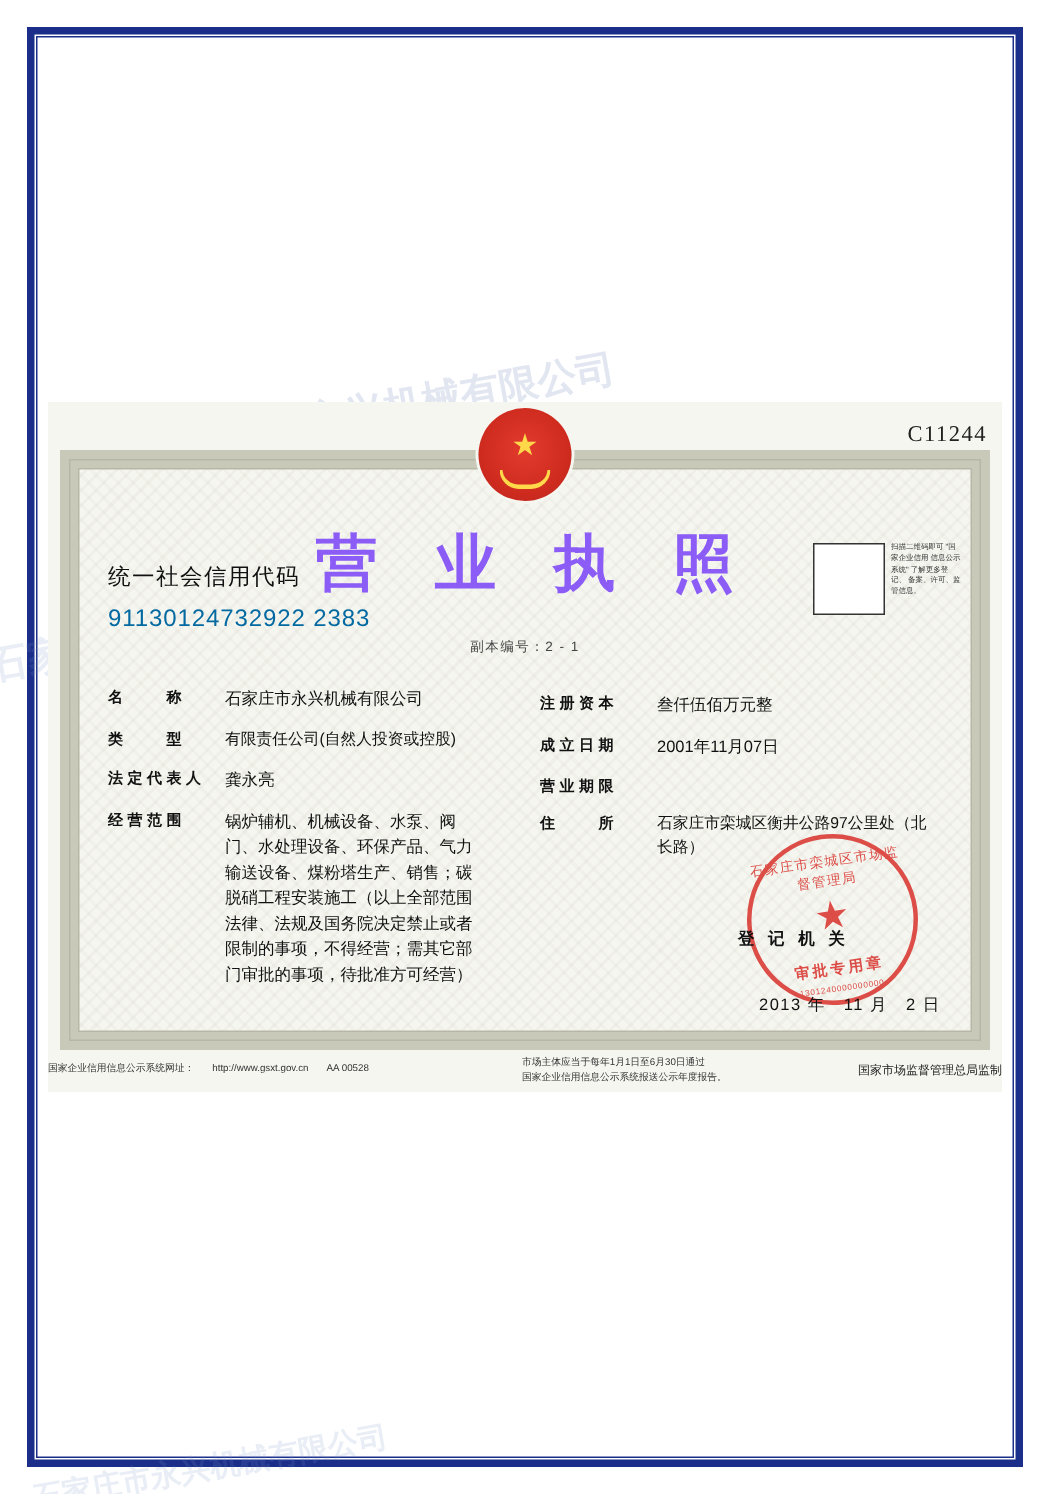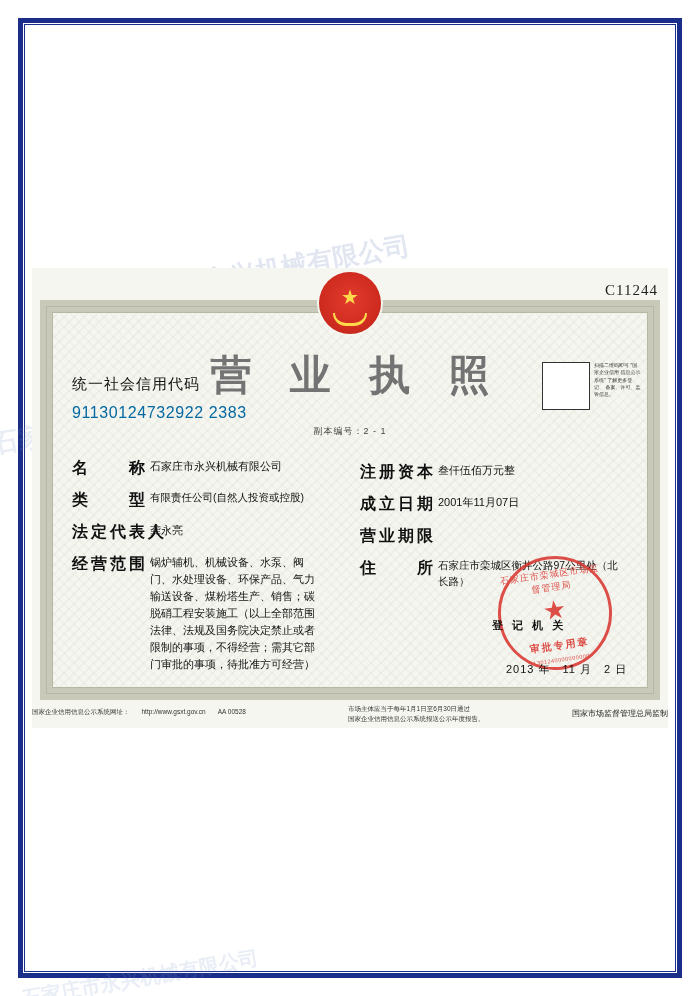--- a/index.html
+++ b/index.html
@@ -129,21 +129,21 @@
   
   .title {
     position: absolute;
     left: 0; right: 0;
     top: 348px;
     text-align: center;
     font-family: "DejaVu Sans", sans-serif;
     font-size: 41px;
     font-weight: bold;
     letter-spacing: 12px;
-    color: #737373;
+    color: #8b5cf6;
     text-indent: 12px;
   }
   .subtitle {
     position: absolute;
     left: 0; right: 0;
     top: 405px;
     text-align: center;
     font-size: 13px;
     color: #333;
     letter-spacing: 2px;
@@ -192,21 +192,21 @@
   .row {
     display: flex;
     margin-bottom: 11px;
     font-size: 11px;
     color: #111;
   }
   .lbl {
     flex: 0 0 auto;
     font-weight: bold;
     color: #111;
-    font-size: 16px;
+    font-size: 10px;
     letter-spacing: 3px;
     white-space: nowrap;
   }
   .lbl.w5 { width: 78px; }
   .lbl.w4 { width: 78px; }
   .val {
     flex: 1 1 auto;
     font-size: 11px;
     color: #111;
     line-height: 1.5;

